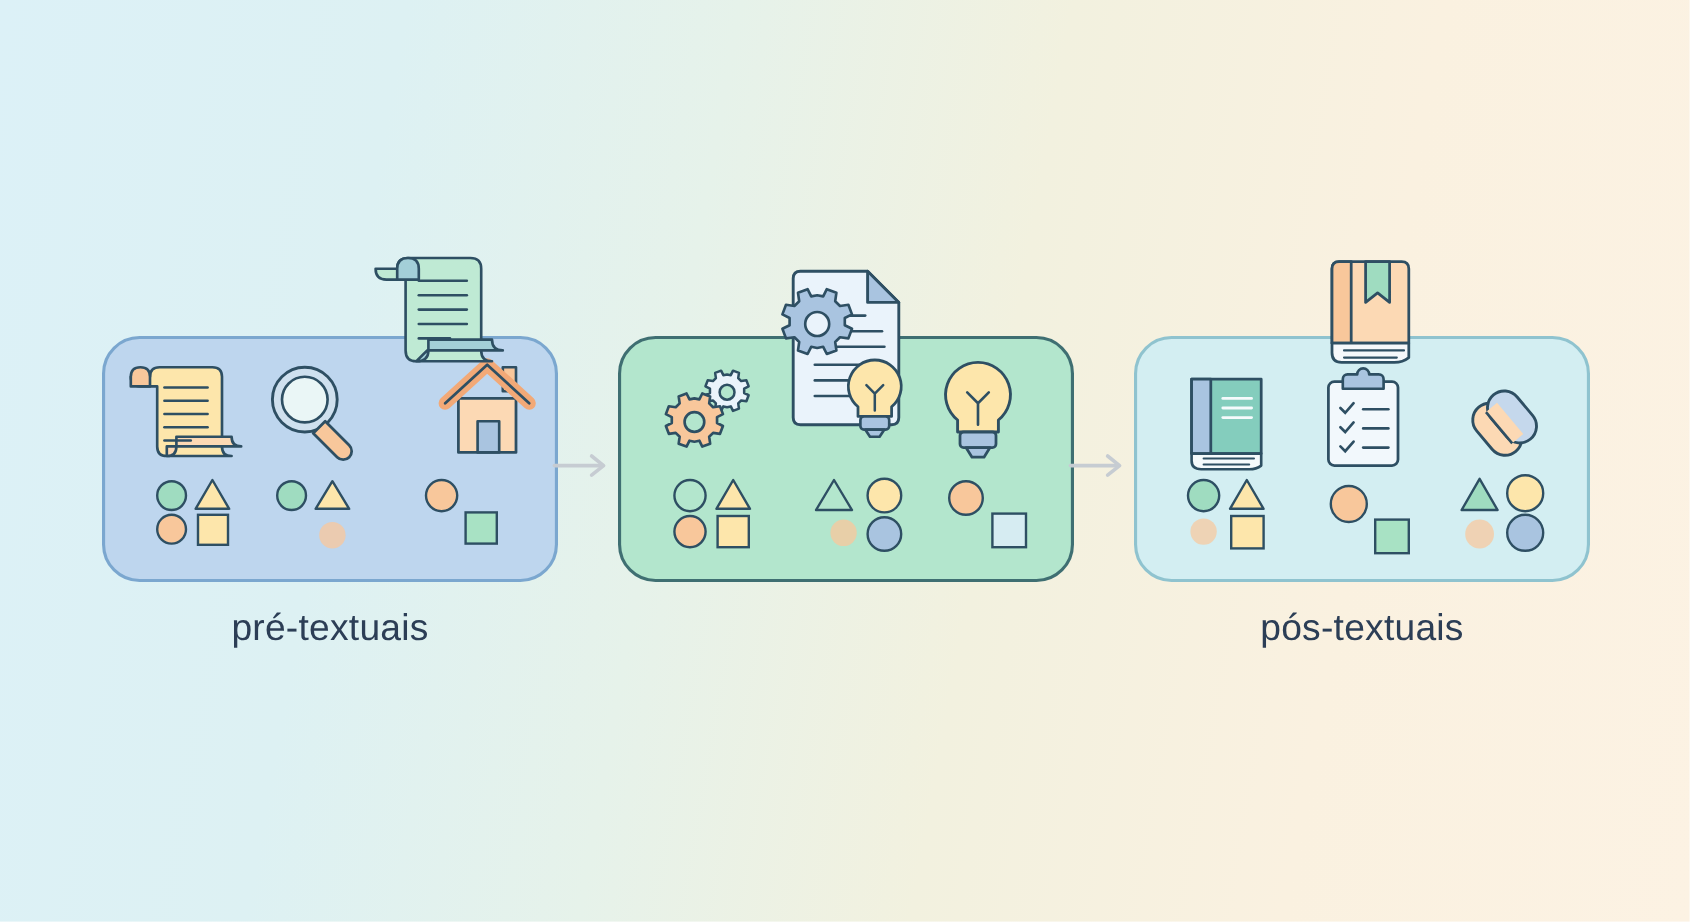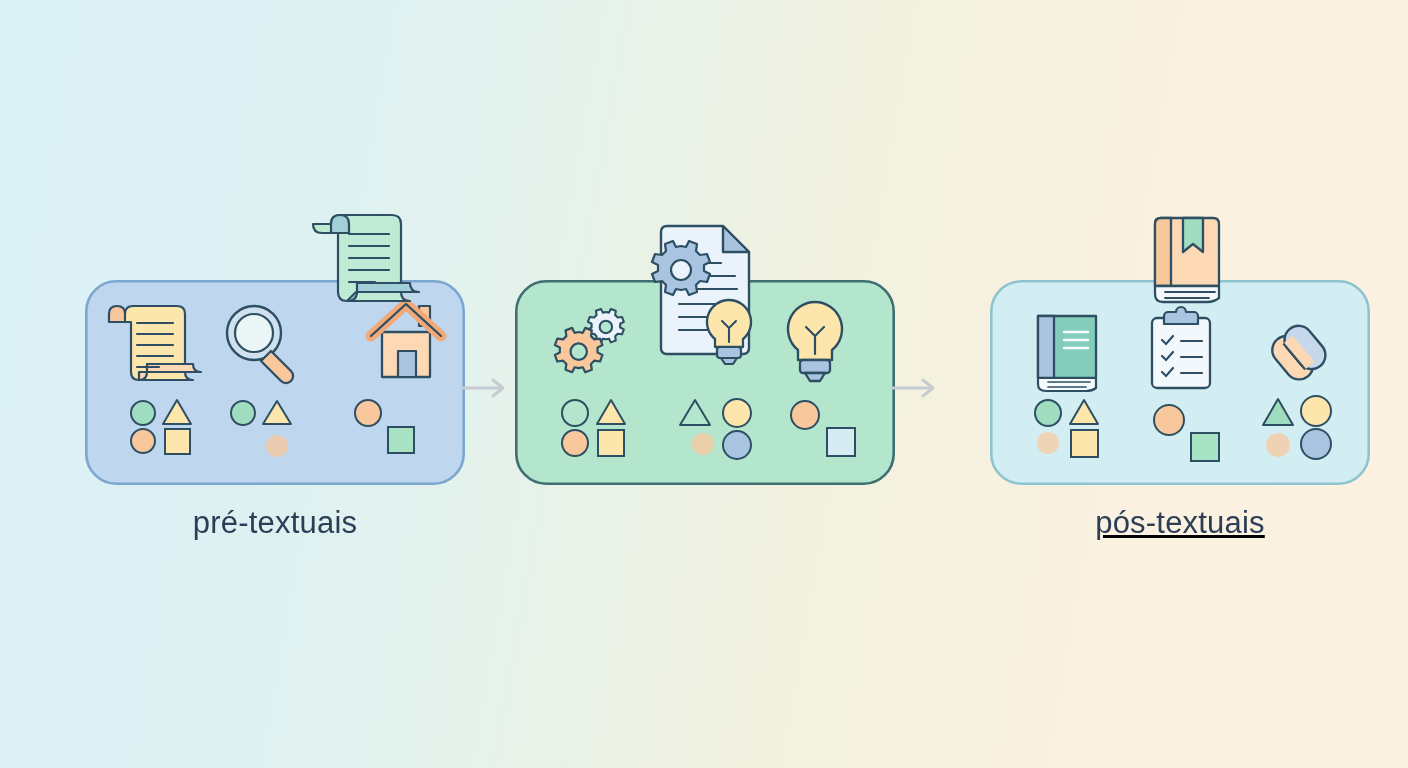--- a/index.html
+++ b/index.html
@@ -30,21 +30,21 @@
     top: 0;
     width: 1408px;
     height: 768px;
   }
   .card-group {
     position: absolute;
     width: 380px;
   }
   .card-group.g0 { left: 85px;  top: 280px; }
   .card-group.g1 { left: 515px; top: 280px; }
-  .card-group.g2 { left: 990px; top: 280px; text-decoration: underline; }
+  .card-group.g2 { left: 945px; top: 280px; }
 
   .card {
     position: relative;
     width: 380px;
     height: 205px;
     border-radius: 30px;
     box-sizing: border-box;
   }
   .card-label {
     text-align: center;

